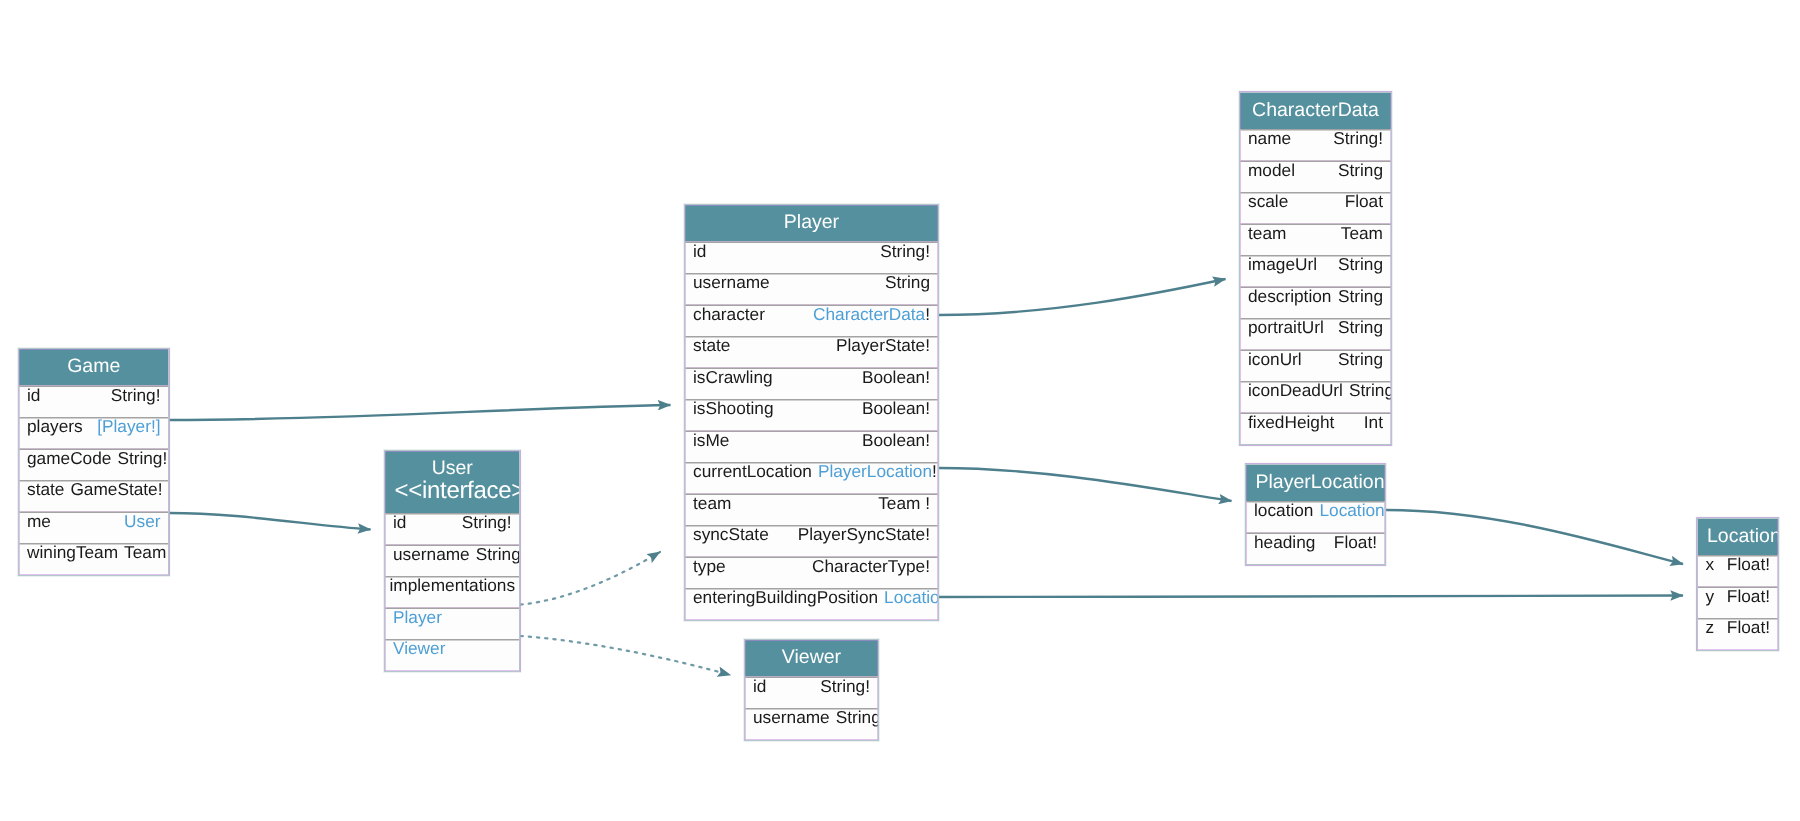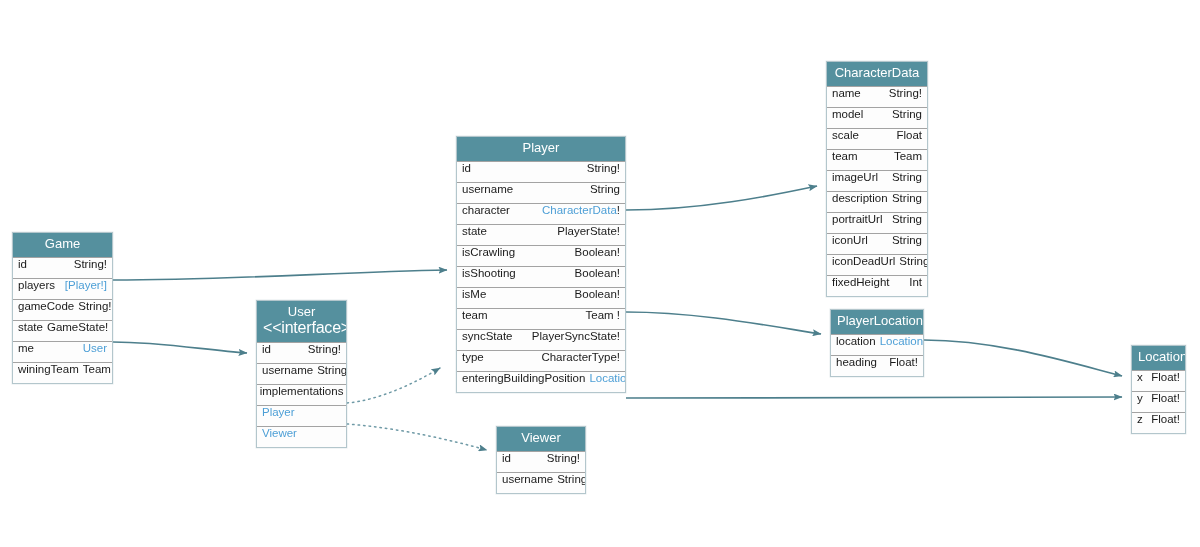--- a/index.html
+++ b/index.html
@@ -188,20 +188,24 @@
     </div>
     <div class="row">
       <span class="fname">isShooting</span>
       <span class="ftype">Boolean!</span>
     </div>
     <div class="row">
       <span class="fname">isMe</span>
       <span class="ftype">Boolean!</span>
     </div>
     <div class="row">
+      <span class="fname">currentLocation</span>
+      <span class="ftype type-ref">PlayerLocation<span class="bang">!</span></span>
+    </div>
+    <div class="row">
       <span class="fname">team</span>
       <span class="ftype">Team !</span>
     </div>
     <div class="row">
       <span class="fname">syncState</span>
       <span class="ftype">PlayerSyncState!</span>
     </div>
     <div class="row">
       <span class="fname">type</span>
       <span class="ftype">CharacterType!</span>

